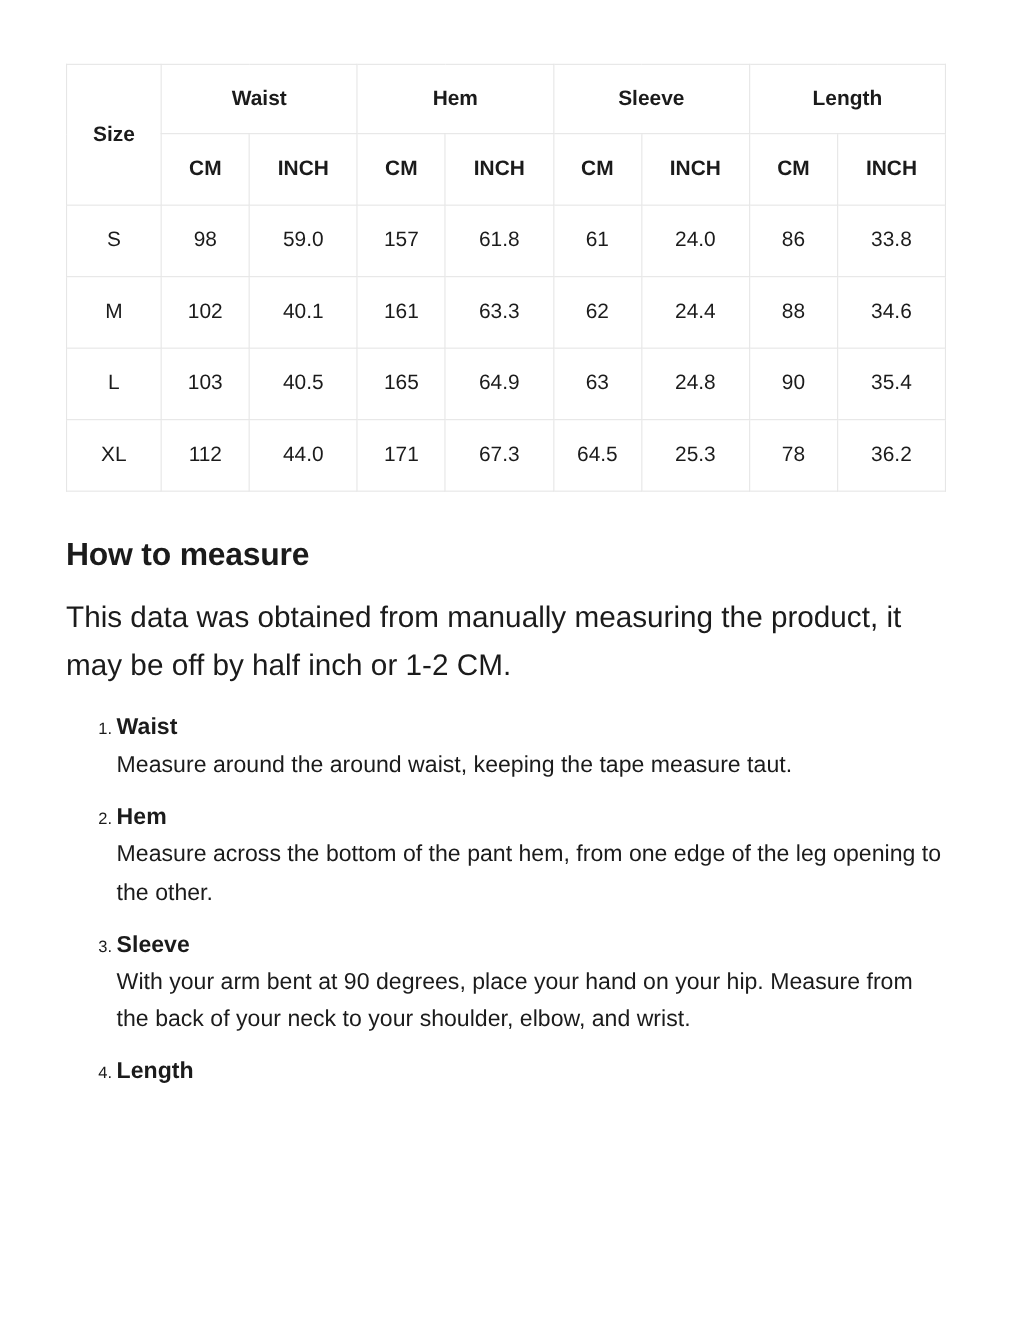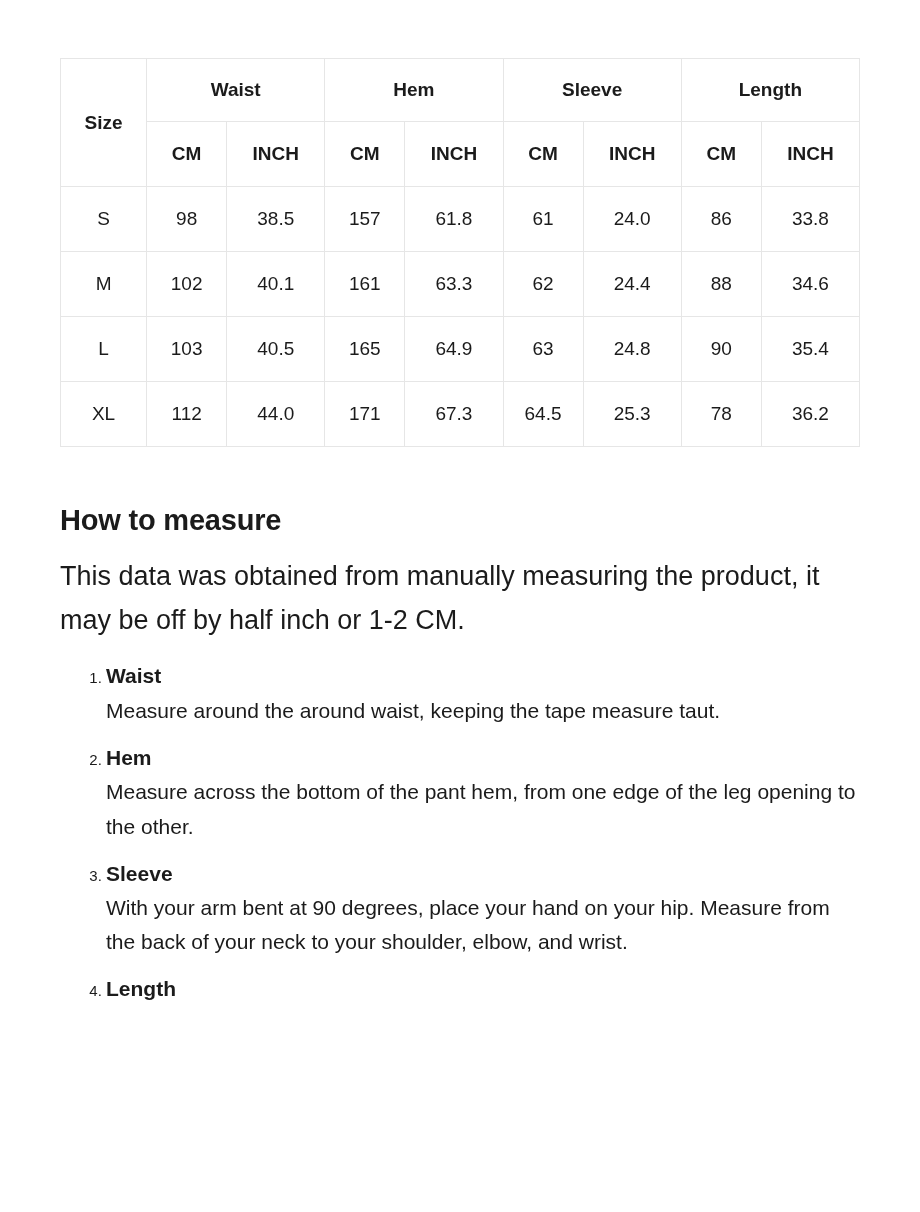--- a/index.html
+++ b/index.html
@@ -62,21 +62,21 @@
     font-size: 19px;
   }
   col.c-size { width: 86px; }
   col.c-cm   { width: 80px; }
   col.c-inch { width: 98px; }
 
   
   h2.section-title {
     font-size: 29px;
     font-weight: bold;
-    margin: 57px 0 18px 0;
+    margin: 42px 0 18px 0;
     letter-spacing: -0.2px;
   }
   p.intro {
     font-size: 27px;
     line-height: 1.62;
     margin: 0 0 18px 0;
     max-width: 810px;
   }
   ol.measure-list {
     margin: 0;
@@ -140,21 +140,21 @@
         <th class="unit-head">CM</th>
         <th class="unit-head">INCH</th>
         <th class="unit-head">CM</th>
         <th class="unit-head">INCH</th>
       </tr>
     </thead>
     <tbody>
       <tr>
         <td class="row-label">S</td>
         <td class="data-cell">98</td>
-        <td class="data-cell">38.5</td>
+        <td class="data-cell">59.0</td>
         <td class="data-cell">157</td>
         <td class="data-cell">61.8</td>
         <td class="data-cell">61</td>
         <td class="data-cell">24.0</td>
         <td class="data-cell">86</td>
         <td class="data-cell">33.8</td>
       </tr>
       <tr>
         <td class="row-label">M</td>
         <td class="data-cell">102</td>

